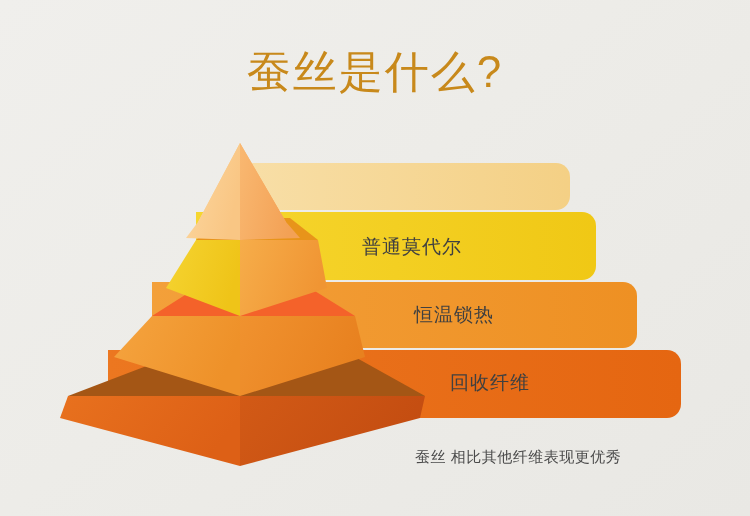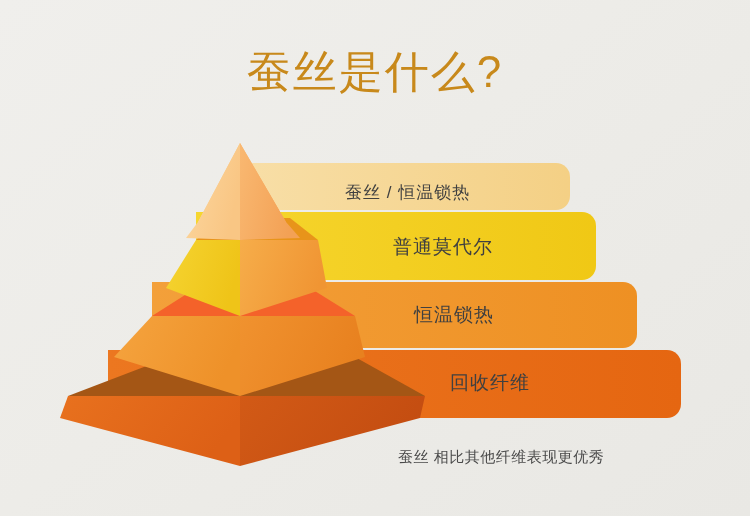--- a/index.html
+++ b/index.html
@@ -43,21 +43,21 @@
   .bar-label {
     position: absolute;
     color: #404040;
     font-size: 17px;
     letter-spacing: 1px;
     white-space: nowrap;
     line-height: 1;
   }
   #caption {
     position: absolute;
-    left: 398px;
+    left: 415px;
     top: 448px;
     font-size: 15px;
     color: #4a4a4a;
     letter-spacing: 0.5px;
     white-space: nowrap;
   }
 </style>
 </head>
 <body>
 
@@ -147,20 +147,19 @@
     </g>
 
     <g>
       <polygon points="240,143 240,240 198,222" fill="url(#apexL)"></polygon>
       <polygon points="240,143 286,222 240,240" fill="url(#apexR)"></polygon>
       <polygon points="240,143 198,222 186,238 240,240" fill="url(#apexL)"></polygon>
       <polygon points="240,143 286,222 300,238 240,240" fill="url(#apexR)"></polygon>
     </g>
   </svg>
 
-  <div class="bar-label" style="left:345px; top:184px;">蚕丝 / 恒温锁热</div>
-  <div class="bar-label" style="left:362px; top:237px; font-size:19px;margin-left:31px;">普通莫代尔</div>
+  <div class="bar-label" style="left:362px; top:237px; font-size:19px;">普通莫代尔</div>
   <div class="bar-label" style="left:414px; top:305px; font-size:19px;">恒温锁热</div>
   <div class="bar-label" style="left:450px; top:373px; font-size:19px;text-align:center;">回收纤维</div>
 
   <div id="caption">蚕丝 相比其他纤维表现更优秀</div>
 
 </div>
 
 </body></html>

